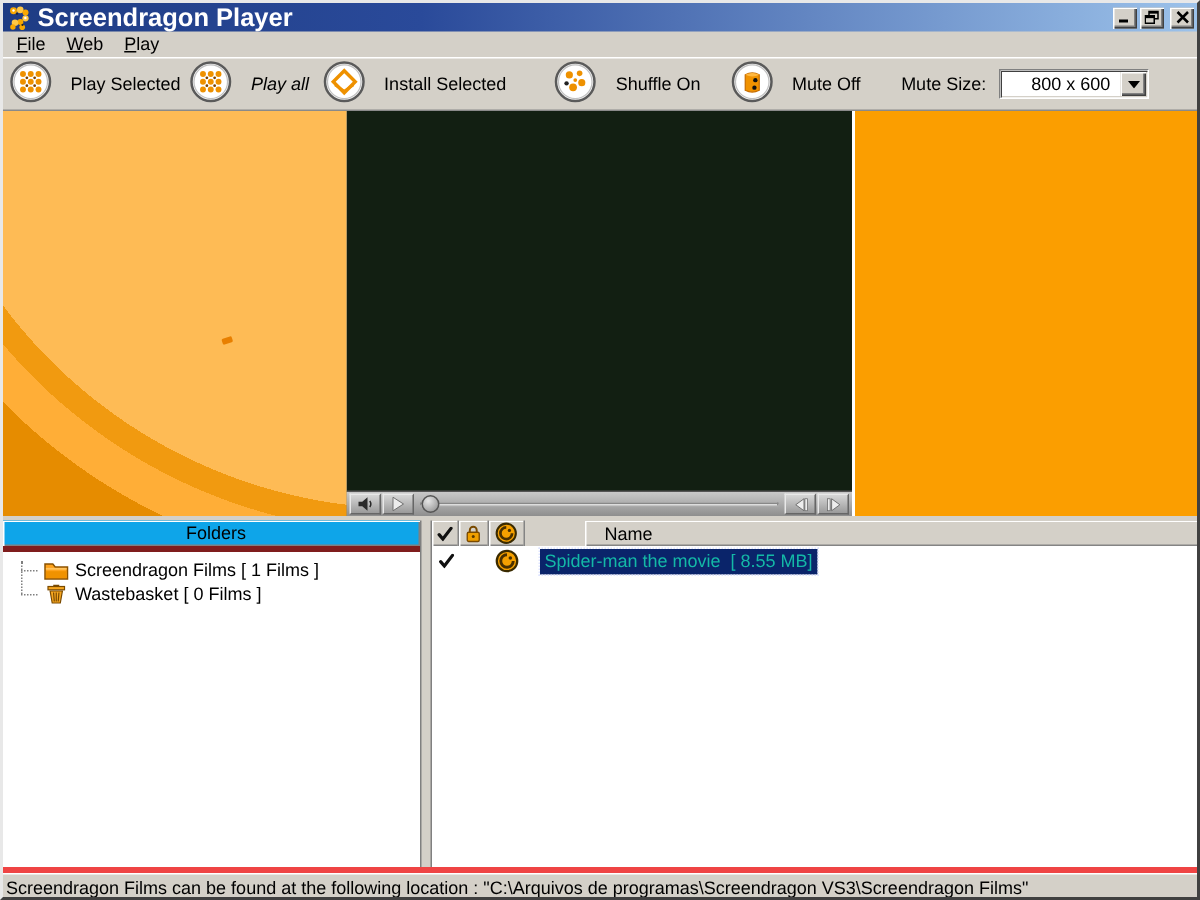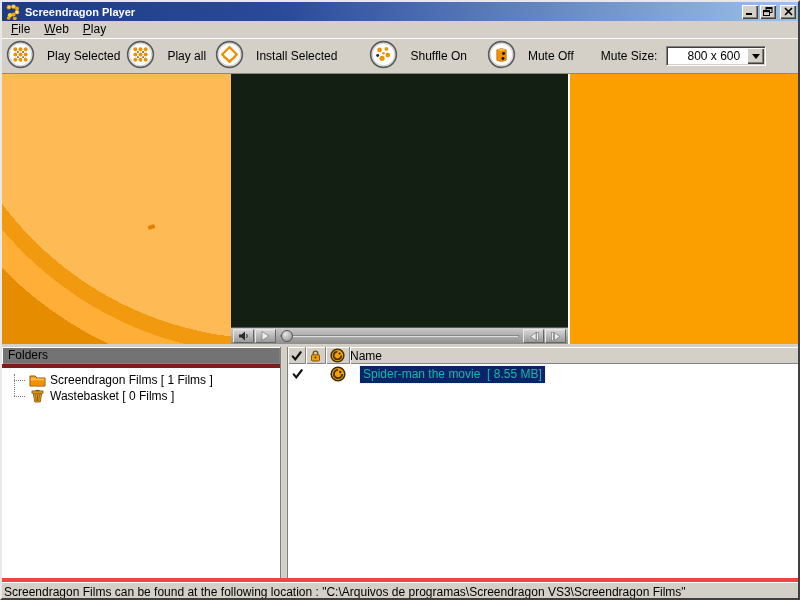--- a/index.html
+++ b/index.html
@@ -4,34 +4,34 @@
 <style>
   * { margin:0; padding:0; box-sizing:border-box; }
   html,body { width:800px; height:600px; overflow:hidden; }
   body { font-family:"Liberation Sans", sans-serif; font-size:12px; color:#000; background:#D4D0C8; }
 
   .window { width:800px; height:600px; border:2px solid; border-color:#E8E8E8 #404040 #404040 #E8E8E8; background:#D4D0C8; display:flex; flex-direction:column; }
 
   
   .titlebar { height:19px; background:linear-gradient(to right,#1E3C84,#2A4A9A 35%,#9CC2EA); display:flex; align-items:center; padding:0 2px 0 3px; flex:none; }
   .app-icon { width:16px; height:16px; margin-right:4px; flex:none; }
-  .titlebar .title { color:#fff; font-weight:bold; font-size:11px; flex:1; white-space:nowrap; }
+  .titlebar .title { color:#fff; font-weight:bold; font-size:17px; flex:1; white-space:nowrap; }
   .win-btns { display:flex; gap:2px; }
   .win-btn { width:16px; height:14px; background:#D4D0C8; border:none; box-shadow:inset 1px 1px 0 #fff, inset -1px -1px 0 #404040, inset -2px -2px 0 #808080; display:flex; align-items:center; justify-content:center; padding:0; }
   .win-btn.close { margin-left:2px; }
 
   
   .menubar { height:17px; display:flex; align-items:center; padding-left:2px; flex:none; }
   .menu-item { display:inline-block; padding:1px 7px 2px 7px; }
   .menu-item::first-letter { text-decoration:underline; }
 
   
   .toolbar { height:36px; border-top:1px solid #fff; border-bottom:1px solid #8a8a8a; display:flex; align-items:center; padding-left:4px; flex:none; }
   .tb-btn { display:flex; align-items:center; gap:12px; white-space:nowrap; }
-  .tb-m1{margin-right:6px;} .tb-m2{margin-right:9px;} .tb-m3{margin-right:32px;} .tb-m4{margin-right:20px;} .tb-m5{margin-right:27px;}
+  .tb-m1{margin-right:6px;} .tb-m2{margin-right:9px;font-style:italic;} .tb-m3{margin-right:32px;} .tb-m4{margin-right:20px;} .tb-m5{margin-right:27px;}
   .filmsize-label { margin-right:9px; white-space:nowrap; }
   .combo { width:100px; height:20px; background:#fff; border:1px solid; border-color:#808080 #fff #fff #808080; box-shadow:inset 1px 1px 0 #404040, inset -1px -1px 0 #D4D0C8; display:flex; align-items:center; }
   .combo-value { flex:1; padding:0 0 0 20px; white-space:nowrap; }
   .combo-arrow { width:17px; height:16px; margin:1px 1px 1px 0; background:#D4D0C8; box-shadow:inset 1px 1px 0 #fff, inset -1px -1px 0 #404040, inset -2px -2px 0 #808080; display:flex; align-items:center; justify-content:center; }
 
   
   .main { height:270px; display:flex; flex:none; }
   .art-left { width:229px; position:relative; flex:none;
     background:radial-gradient(circle at 270px -72px, #FEBB55 0 337px, #F19A10 337px 353px, #FFAE37 353px 379px, #E68C00 379px); }
   .fleck { position:absolute; left:146px; top:151px; width:7px; height:4px; background:#E87F00; transform:rotate(-18deg); border-radius:1px; }
@@ -39,31 +39,31 @@
   .controls { height:17px; background:linear-gradient(#C9C9C9,#8E8E8E); border-top:1px solid #555; display:flex; align-items:center; padding:0 2px; gap:1px; }
   .pc-btn { width:21px; height:14px; padding:0; background:linear-gradient(#D6D6D6,#9A9A9A); border:1px solid; border-color:#E8E8E8 #666 #666 #E8E8E8; display:flex; align-items:center; justify-content:center; }
   .slider { flex:1; position:relative; height:14px; margin:0 3px; }
   .groove { position:absolute; left:0; right:0; top:6px; height:2px; background:#DDD; border:1px solid #888; border-width:1px 1px 0 1px; box-shadow:0 1px 0 #aaa; }
   .thumb { position:absolute; left:1px; top:1px; width:12px; height:12px; border-radius:50%; background:radial-gradient(circle at 35% 30%, #E6E6E6, #8A8A8A); border:1px solid #555; }
   .art-right { flex:1; background:#FB9E00; }
 
   
   .lower { height:234px; display:flex; padding-top:3px; flex:none; }
   .folders-panel { width:278px; display:flex; flex-direction:column; flex:none; }
-  .panel-header { height:17px; background:#737373; box-shadow:inset 1px 1px 0 #fff, inset -1px -1px 0 #808080; padding:1px 0 0 6px; flex:none; }
+  .panel-header { height:17px; background:#0ea5e9; box-shadow:inset 1px 1px 0 #fff, inset -1px -1px 0 #808080; padding:1px 0 0 6px; flex:none;text-align:center; }
   .tree { flex:1; background:#fff; border-top:4px solid #7f1d1d; position:relative; padding-top:4px; }
   .tree::before { content:""; position:absolute; left:12px; top:6px; height:22px; border-left:1px dotted #7F7F7F; }
   .tree-item { display:flex; align-items:center; height:16px; white-space:nowrap; }
   .twig { width:11px; height:1px; border-top:1px dotted #7F7F7F; margin-left:12px; margin-right:3px; flex:none; }
   .tree-icon { width:18px; display:flex; justify-content:center; margin-right:4px; flex:none; }
   .splitter { width:8px; background:#D4D0C8; border-left:1px solid #808080; border-right:1px solid #808080; flex:none; }
   .list-panel { flex:1; display:flex; flex-direction:column; }
   .list-header { height:17px; background:#D4D0C8; display:flex; flex:none; }
   .lh-col { border-right:1px solid #848484; box-shadow:inset 0 1px 0 #fff, inset 1px 0 0 #fff, inset 0 -1px 0 #848484; display:flex; align-items:center; justify-content:center; }
-  .lh-col.name { justify-content:flex-start; padding-left:0; border-right:none; }
+  .lh-col.name { justify-content:flex-start; padding-left:13px; border-right:none;margin-left:40px; }
   .col-check { width:18px; flex:none; }
   .col-lock { width:20px; flex:none; }
   .col-type { width:24px; flex:none; }
   .col-name { flex:1; }
   .list-body { flex:1; background:#fff; }
   .list-row { display:flex; align-items:center; height:19px; padding-top:1px; }
   .cell { display:flex; align-items:center; justify-content:center; }
   .cell.name { justify-content:flex-start; padding-left:10px; }
   .sel-text { white-space:pre; background:#0A246A; color:#14b8a6; padding:1px 3px 2px 3px; outline:1px dotted #DDE4FF; }
 

